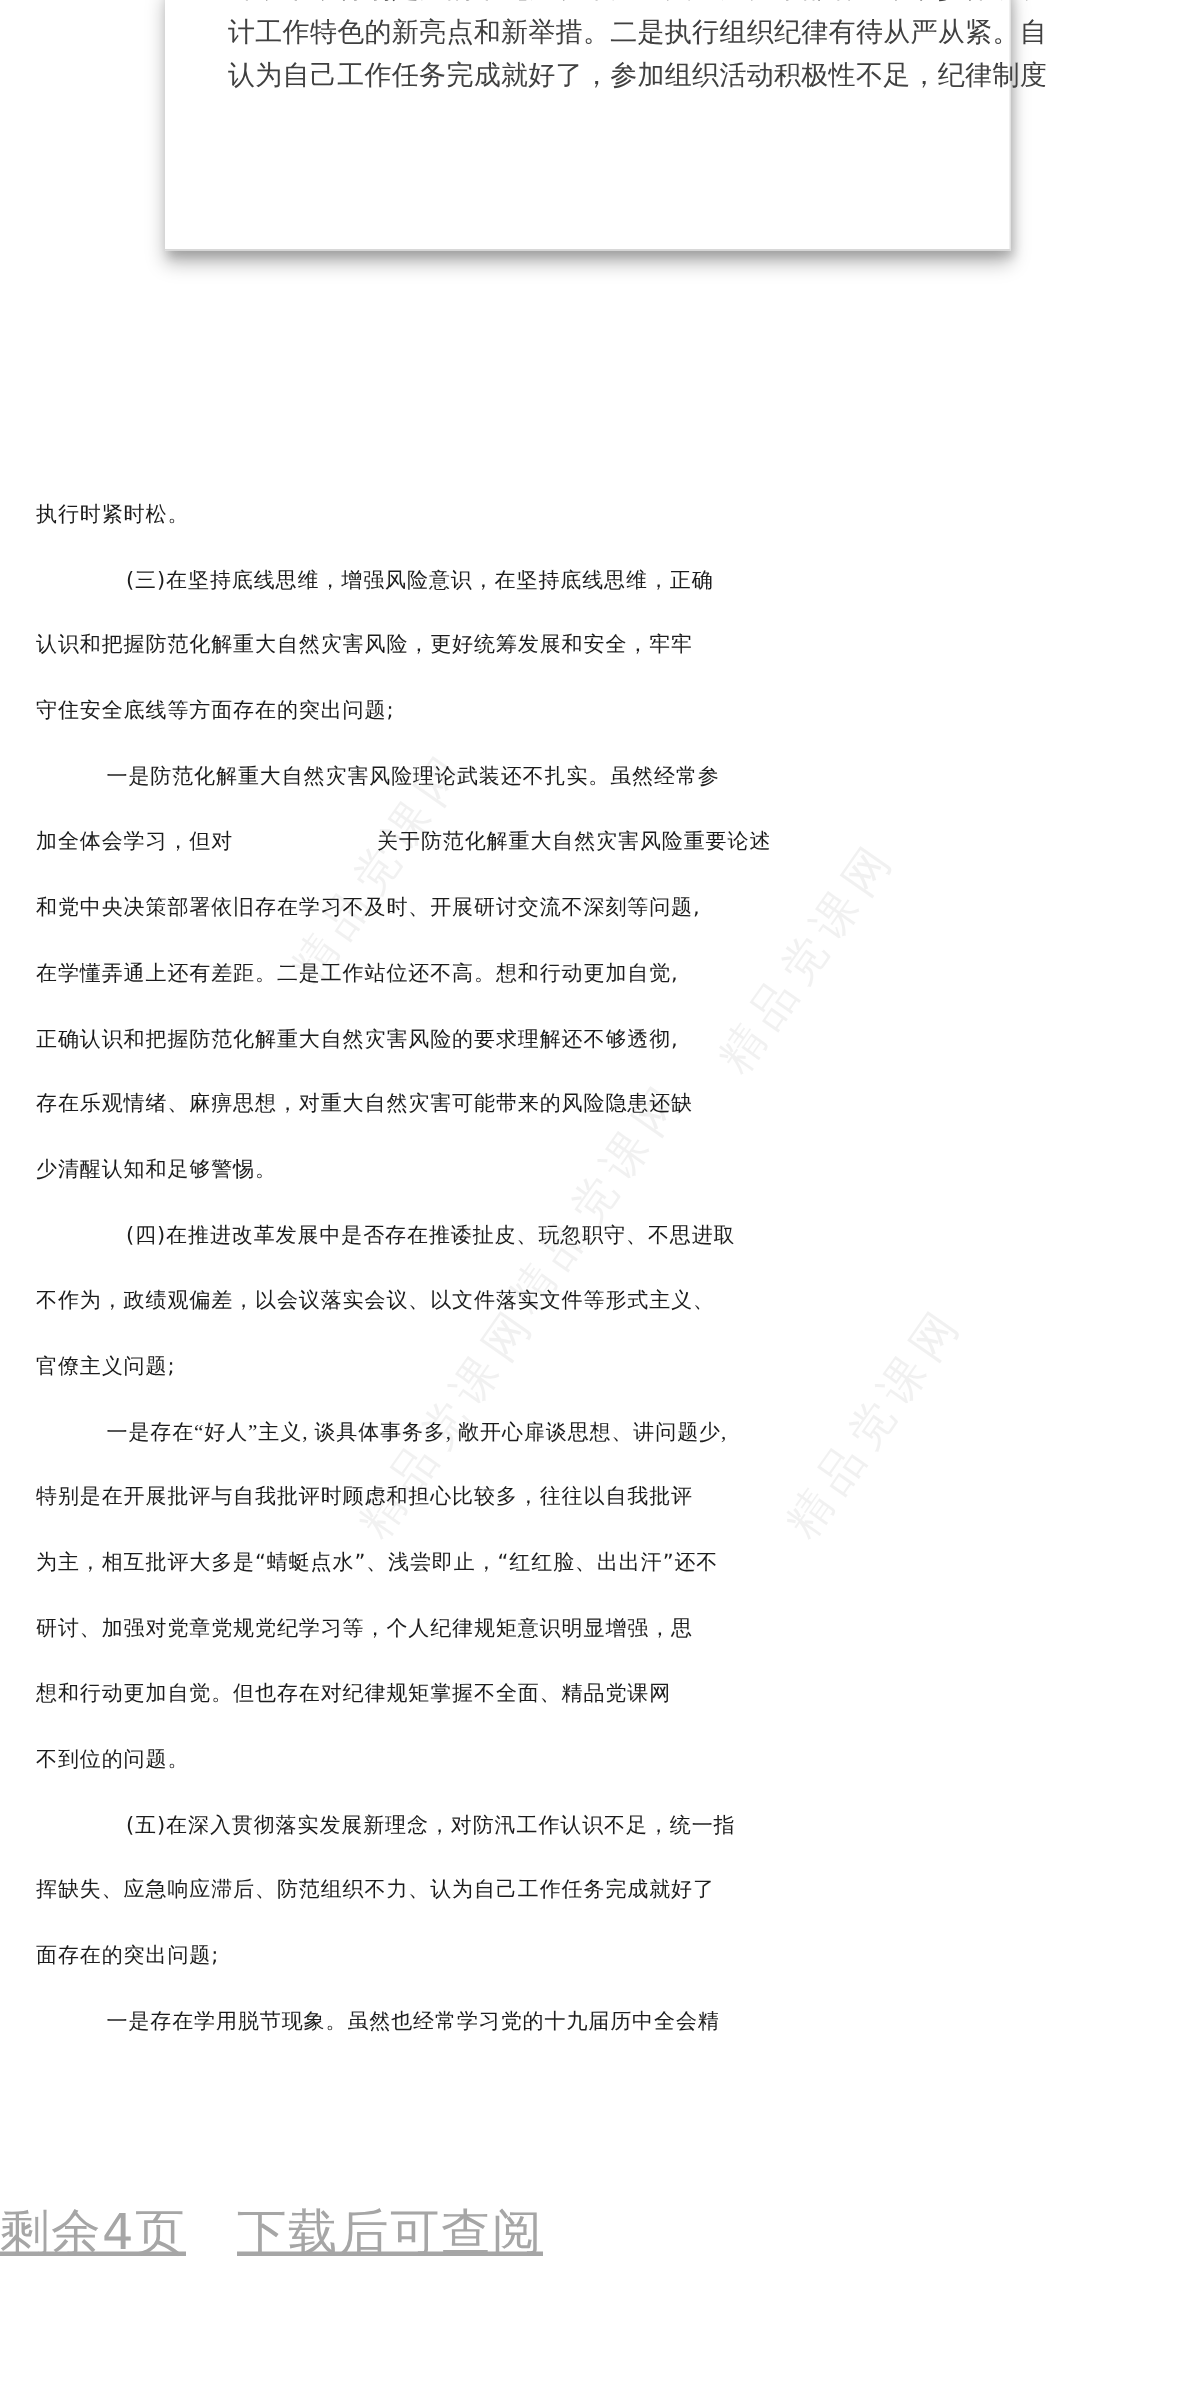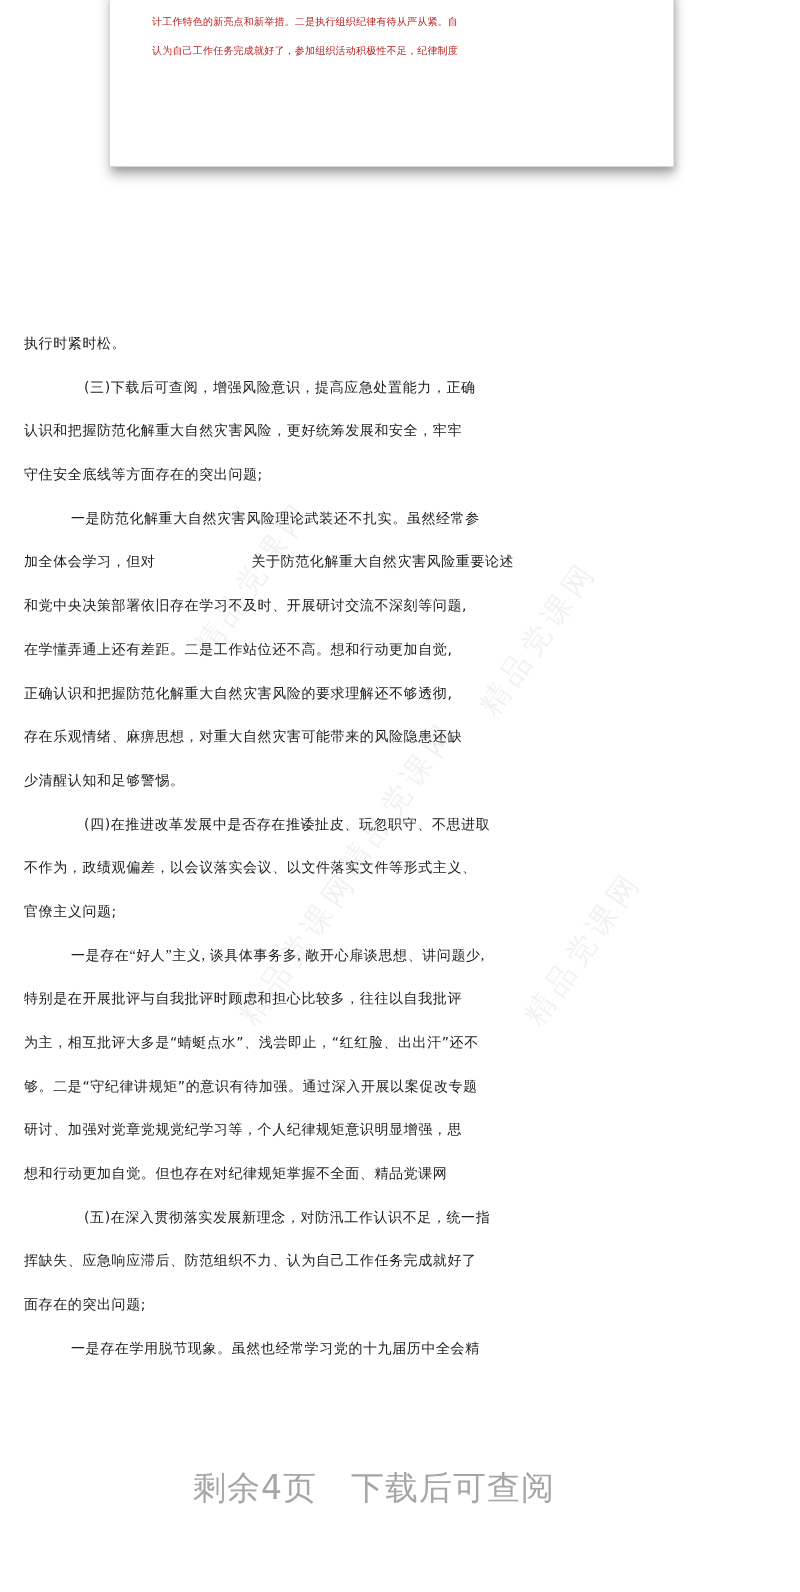--- a/index.html
+++ b/index.html
@@ -29,22 +29,22 @@
     }
     .prev-card .prev-lines {
       position: absolute;
       left: 42px;
       top: 0px;
       width: 490px;
     }
     .prev-line {
       height: 29px;
       line-height: 29px;
-      font-size: 10px;
-      color: #b91c1c;
+      font-size: 18px;
+      color: #404040;
       white-space: nowrap;
       letter-spacing: 0.2px;
     }
     .prev-line.cut {
       margin-top: -12px;
     }
 
     
     .page-body {
       position: absolute;
@@ -76,24 +76,24 @@
       pointer-events: none;
       font-family: "DejaVu Sans", sans-serif;
     }
 
     
     .footer-cta {
       position: absolute;
       left: 0;
       top: 1466px;
       width: 748px;
-      text-align: center;
       font-size: 33px;
       color: #a6a6a6;
       letter-spacing: 1px;
+      text-decoration: underline;
     }
     .footer-cta .sep { display: inline-block; width: 34px; }
   </style>
 </head>
 <body>
 
 <div class="prev-card">
   <div class="prev-lines">
     <div class="prev-line cut">针政策，特别是党的十九大以来党中央重大决策部署上，缺少体现统</div>
     <div class="prev-line">计工作特色的新亮点和新举措。二是执行组织纪律有待从严从紧。自</div>
@@ -102,41 +102,41 @@
 </div>
 
 <div class="watermark" style="left:185px; top:640px;">精品党课网</div>
 <div class="watermark" style="left:470px; top:700px;">精品党课网</div>
 <div class="watermark" style="left:230px; top:1010px;">精品党课网</div>
 <div class="watermark" style="left:515px; top:1010px;">精品党课网</div>
 <div class="watermark" style="left:330px; top:860px;">精品党课网</div>
 
 <div class="page-body">
   <div class="line">执行时紧时松。</div>
-  <div class="line indent-heading">(三)下载后可查阅，增强风险意识，提高应急处置能力，正确</div>
+  <div class="line indent-heading">(三)在坚持底线思维，增强风险意识，在坚持底线思维，正确</div>
   <div class="line">认识和把握防范化解重大自然灾害风险，更好统筹发展和安全，牢牢</div>
   <div class="line">守住安全底线等方面存在的突出问题;</div>
   <div class="line indent-body">一是防范化解重大自然灾害风险理论武装还不扎实。虽然经常参</div>
   <div class="line">
     <span>加全体会学习，但对</span><span class="gap"></span><span>关于防范化解重大自然灾害风险重要论述</span>
   </div>
   <div class="line">和党中央决策部署依旧存在学习不及时、开展研讨交流不深刻等问题,</div>
   <div class="line">在学懂弄通上还有差距。二是工作站位还不高。想和行动更加自觉,</div>
   <div class="line">正确认识和把握防范化解重大自然灾害风险的要求理解还不够透彻,</div>
   <div class="line">存在乐观情绪、麻痹思想，对重大自然灾害可能带来的风险隐患还缺</div>
   <div class="line">少清醒认知和足够警惕。</div>
   <div class="line indent-heading">(四)在推进改革发展中是否存在推诿扯皮、玩忽职守、不思进取</div>
   <div class="line">不作为，政绩观偏差，以会议落实会议、以文件落实文件等形式主义、</div>
   <div class="line">官僚主义问题;</div>
   <div class="line indent-body">一是存在“好人”主义, 谈具体事务多, 敞开心扉谈思想、讲问题少,</div>
   <div class="line">特别是在开展批评与自我批评时顾虑和担心比较多，往往以自我批评</div>
   <div class="line">为主，相互批评大多是“蜻蜓点水”、浅尝即止，“红红脸、出出汗”还不</div>
-  <div class="line">够。二是“守纪律讲规矩”的意识有待加强。通过深入开展以案促改专题</div>
   <div class="line">研讨、加强对党章党规党纪学习等，个人纪律规矩意识明显增强，思</div>
   <div class="line">想和行动更加自觉。但也存在对纪律规矩掌握不全面、精品党课网</div>
+  <div class="line">不到位的问题。</div>
   <div class="line indent-heading">(五)在深入贯彻落实发展新理念，对防汛工作认识不足，统一指</div>
   <div class="line">挥缺失、应急响应滞后、防范组织不力、认为自己工作任务完成就好了</div>
   <div class="line">面存在的突出问题;</div>
   <div class="line indent-body">一是存在学用脱节现象。虽然也经常学习党的十九届历中全会精</div>
 </div>
 
 <div class="footer-cta">
   <span>剩余4页</span><span class="sep"></span><span>下载后可查阅</span>
 </div>
 

